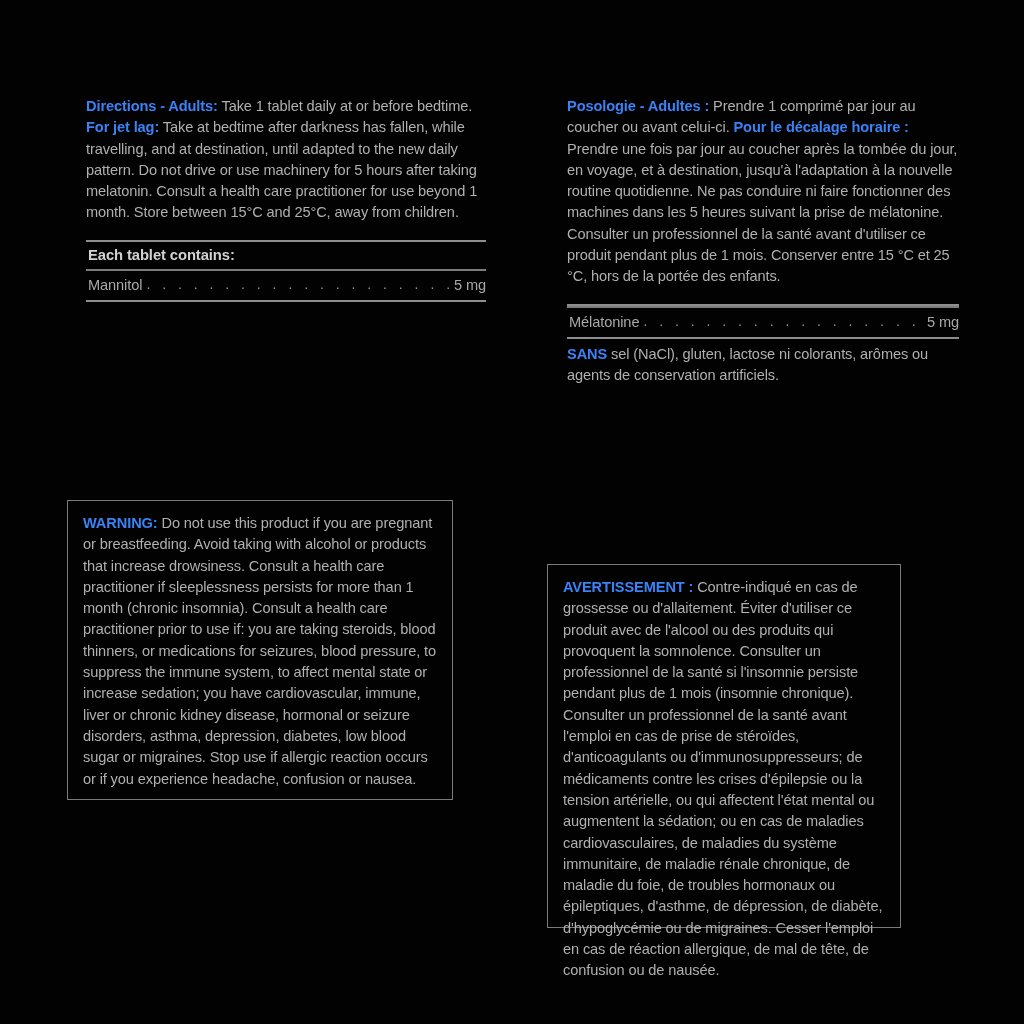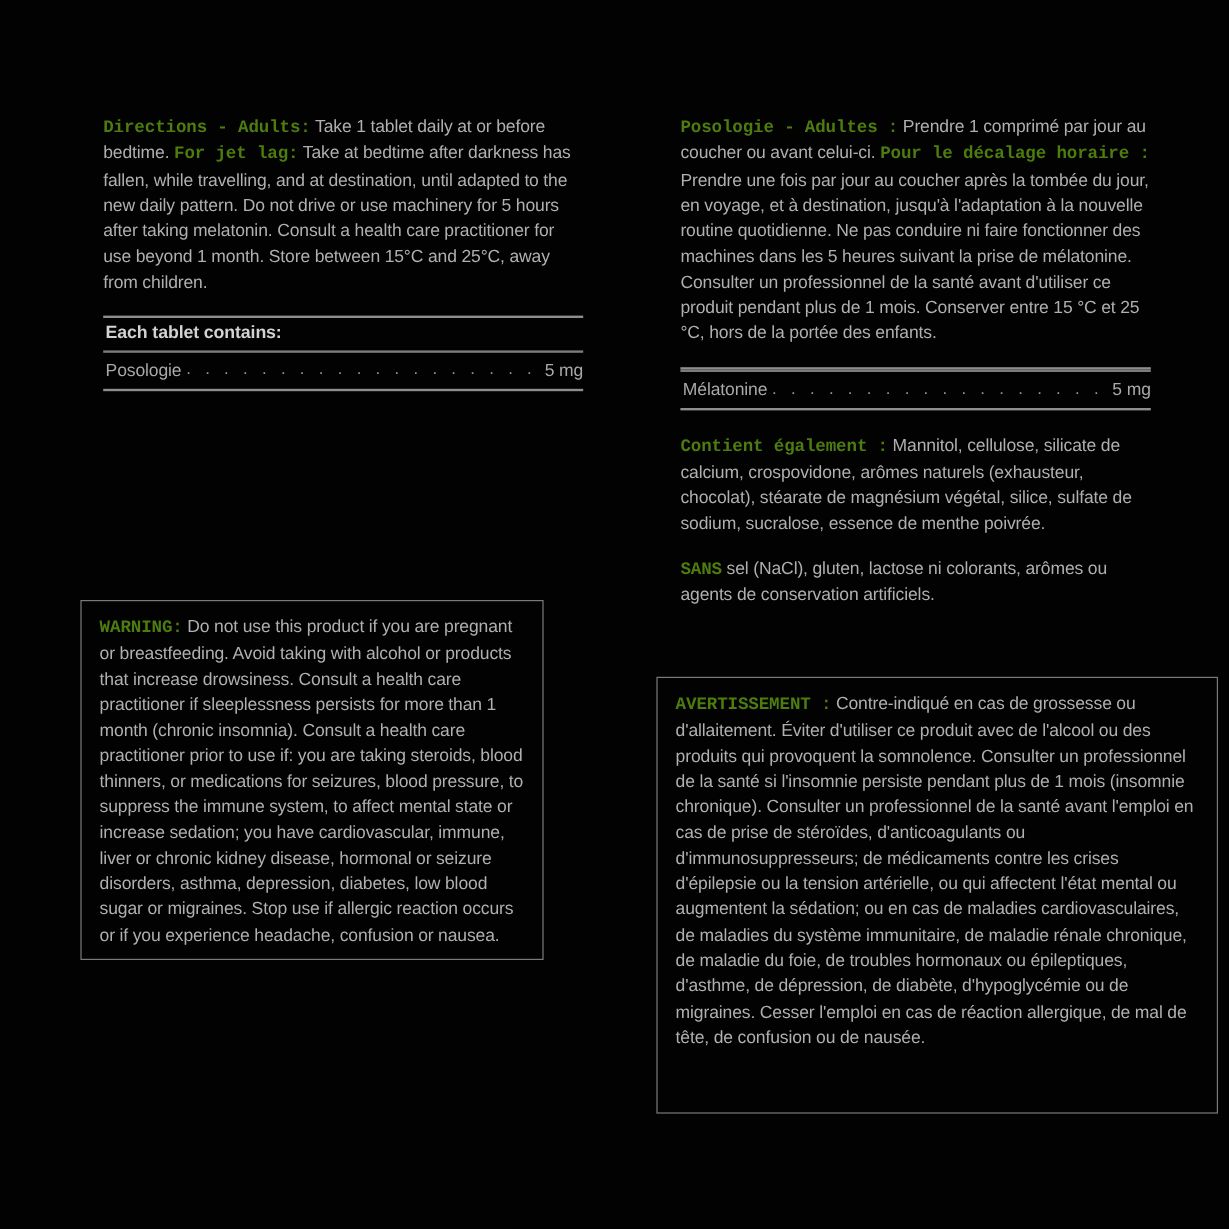--- a/index.html
+++ b/index.html
@@ -36,27 +36,26 @@
     line-height: 21.3px;
     letter-spacing: -0.1px;
     color: #b0b0b0;
     margin: 0 0 16px 0;
     text-align: left;
     word-spacing: -0.1px;
   }
   .para b,
   .para strong {
     font-weight: bold;
-    color: #4d7c0f;
-    font-family: Liberation Mono, monospace;
+    color: #3b82f6;
   }
 
   
   .facts {
-    margin: 0 0 20px 0;
+    margin: 0 0 5px 0;
   }
   .facts .rule {
     height: 2px;
     background: #8e8e8e;
     width: 100%;
   }
   .facts .rule.thin {
     height: 2px;
     background: #7c7c7c;
   }
@@ -100,42 +99,42 @@
   }
   .warnbox-en {
     left: 67px;
     top: 500px;
     width: 386px;
     height: 300px;
   }
   .warnbox-fr {
     left: 547px;
     top: 564px;
-    width: 468px;
+    width: 354px;
     height: 364px;
   }
   .warnbox .para {
     margin: 0;
   }
 </style>
 </head>
 <body>
 
 <div class="label">
 
   <div class="col col-en">
 
     <p class="para"><b>Directions - Adults:</b><span> Take 1 tablet daily at or before bedtime. </span><b>For jet lag:</b><span> Take at bedtime after darkness has fallen, while travelling, and at destination, until adapted to the new daily pattern. Do not drive or use machinery for 5 hours after taking melatonin. Consult a health care practitioner for use beyond 1 month. Store between 15°C and 25°C, away from children.</span></p>
 
     <div class="facts">
       <div class="rule"></div>
       <div class="facts-head">Each tablet contains:</div>
       <div class="rule thin"></div>
       <div class="facts-row">
-        <span class="fr-name">Posologie</span>
+        <span class="fr-name">Mannitol</span>
         <span class="fr-leader">. . . . . . . . . . . . . . . . . . . . . . . . . . . .</span>
         <span class="fr-value">5 mg</span>
       </div>
       <div class="rule"></div>
     </div>
 
 
 
   </div>
 
@@ -151,21 +150,20 @@
       <div class="rule"></div>
       <div class="rule thin"></div>
       <div class="facts-row">
         <span class="fr-name">Mélatonine</span>
         <span class="fr-leader">. . . . . . . . . . . . . . . . . . . . . . . . . .</span>
         <span class="fr-value">5 mg</span>
       </div>
       <div class="rule"></div>
     </div>
 
-    <p class="para"><b>Contient également :</b><span> Mannitol, cellulose, silicate de calcium, crospovidone, arômes naturels (exhausteur, chocolat), stéarate de magnésium végétal, silice, sulfate de sodium, sucralose, essence de menthe poivrée.</span></p>
 
     <p class="para"><b>SANS</b><span> sel (NaCl), gluten, lactose ni colorants, arômes ou agents de conservation artificiels.</span></p>
 
   </div>
 
   <div class="warnbox warnbox-fr">
     <p class="para"><b>AVERTISSEMENT :</b><span> Contre-indiqué en cas de grossesse ou d'allaitement. Éviter d'utiliser ce produit avec de l'alcool ou des produits qui provoquent la somnolence. Consulter un professionnel de la santé si l'insomnie persiste pendant plus de 1 mois (insomnie chronique). Consulter un professionnel de la santé avant l'emploi en cas de prise de stéroïdes, d'anticoagulants ou d'immunosuppresseurs; de médicaments contre les crises d'épilepsie ou la tension artérielle, ou qui affectent l'état mental ou augmentent la sédation; ou en cas de maladies cardiovasculaires, de maladies du système immunitaire, de maladie rénale chronique, de maladie du foie, de troubles hormonaux ou épileptiques, d'asthme, de dépression, de diabète, d'hypoglycémie ou de migraines. Cesser l'emploi en cas de réaction allergique, de mal de tête, de confusion ou de nausée.</span></p>
   </div>
 
 </div>

